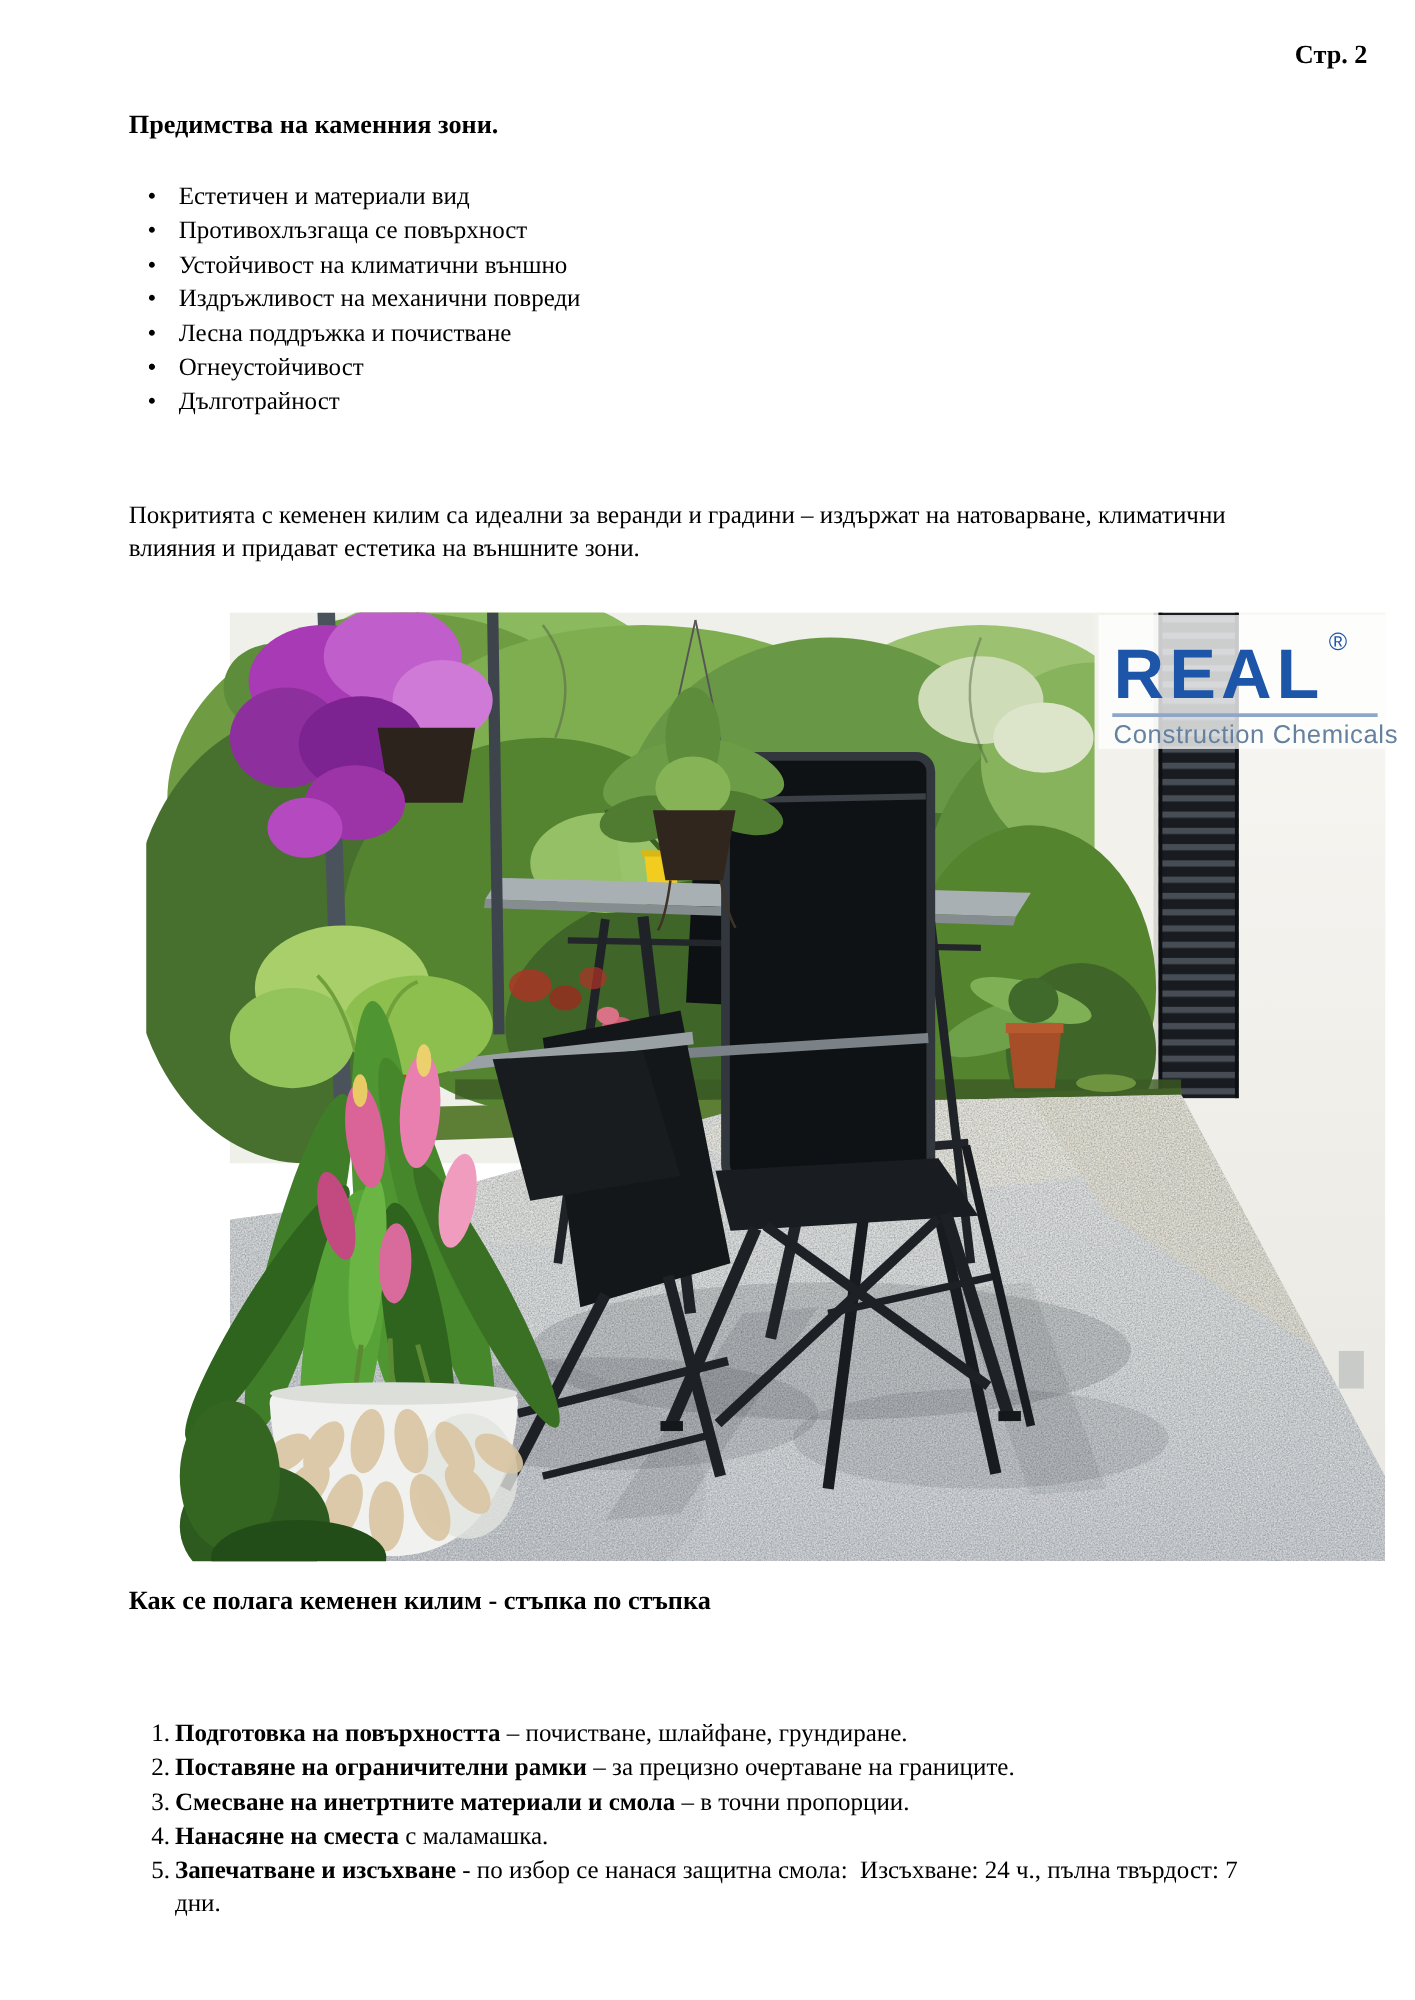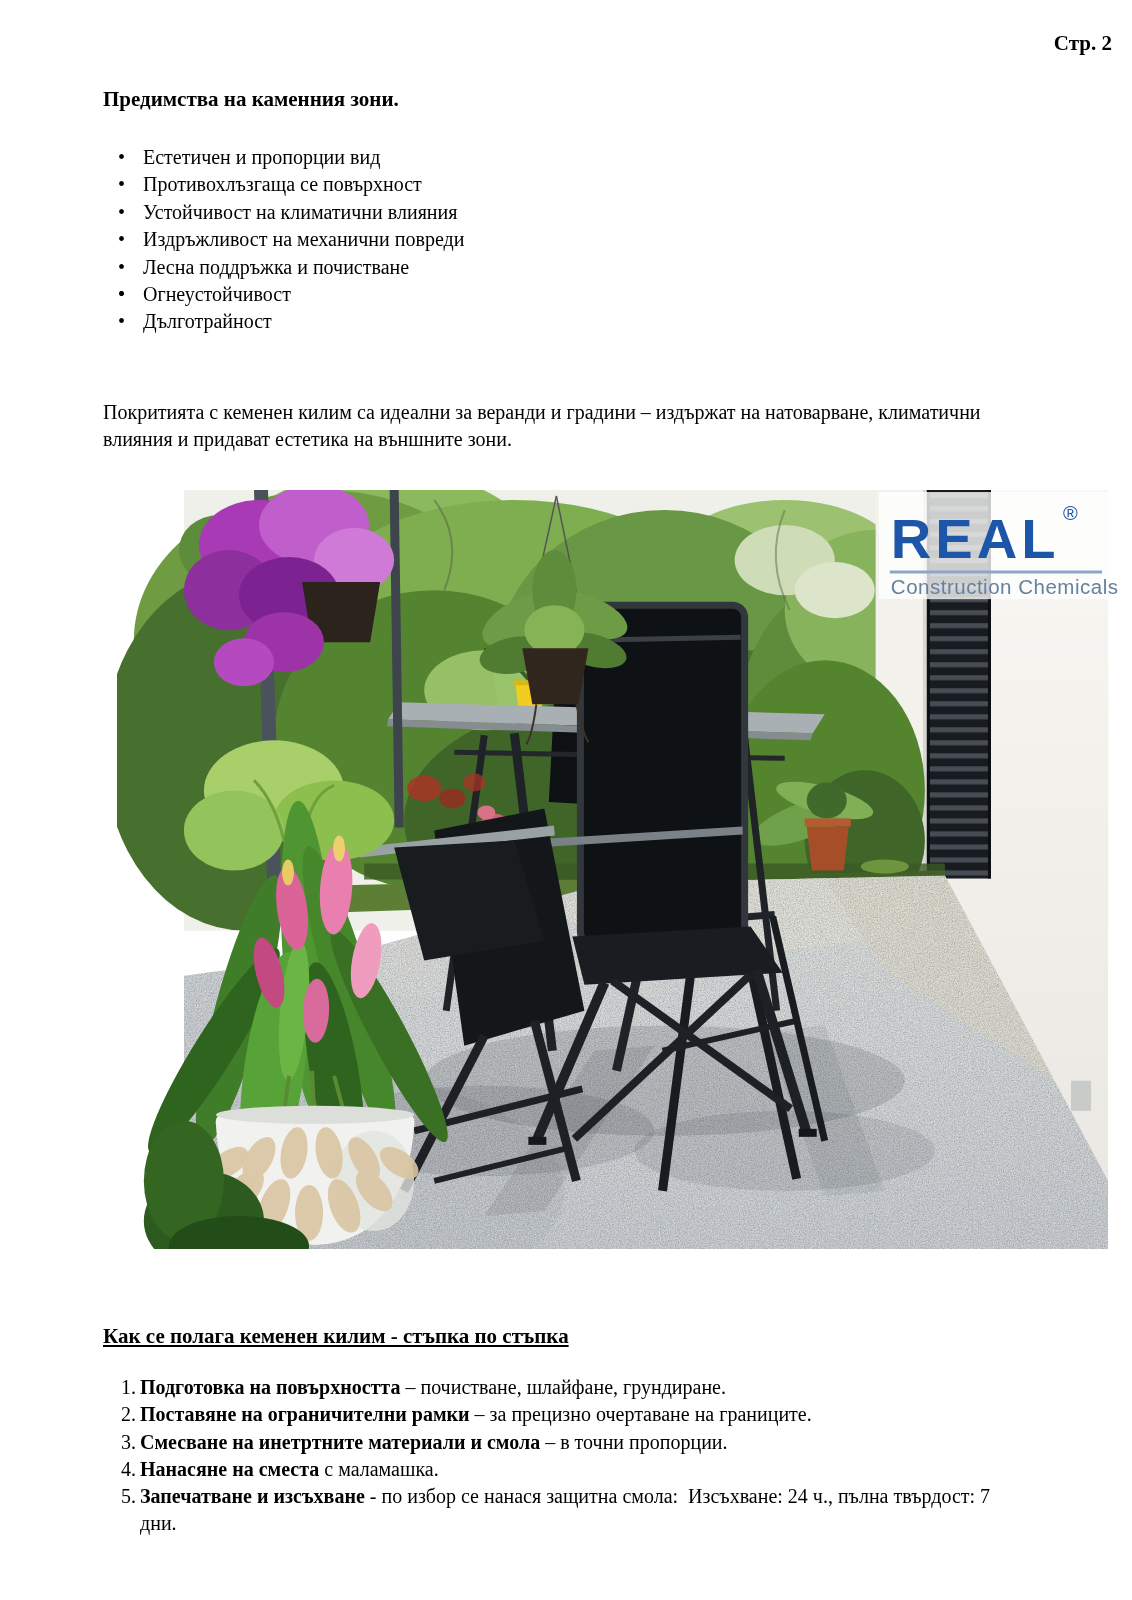--- a/index.html
+++ b/index.html
@@ -2,24 +2,24 @@
 <html><head>
 <meta charset="utf-8">
 <style>
   html,body { margin:0; padding:0; background:#ffffff; }
   .page {
     position:relative; width:1132px; height:1600px; background:#ffffff;
     font-family:"Liberation Serif","DejaVu Serif",serif; color:#000;
     overflow:hidden;
   }
   .hd { position:absolute; font-weight:bold; font-size:21px; white-space:nowrap; }
-  #pagenum { top:31px; right:20px; }
+  #pagenum { top:31px; right:38px; }
   #h-adv   { top:87px;  left:103px; }
   #h-ex    { top:372px; left:103px; }
-  #h-how   { top:1324px;left:103px;text-decoration:underline; }
+  #h-how   { top:1268px;left:103px; }
 
   .bullets { position:absolute; top:144px; left:103px; width:930px; font-size:20px; }
   .b-item  { position:relative; padding-left:40px; line-height:27.4px; }
   .b-marker{ position:absolute; left:15px; }
 
   .para { position:absolute; top:399px; left:103px; width:890px;
           font-size:20px; line-height:27.3px; }
 
   figure.photo { position:absolute; left:101px; top:474px; width:1058px; height:759px; margin:16px; }
   figure.photo svg { display:block; width:100%; height:100%; }
@@ -31,23 +31,23 @@
 </head>
 <body>
 
 <div class="page">
 
   <div class="hd" id="pagenum">Стр. 2</div>
 
   <div class="hd" id="h-adv">Предимства на каменния зони.</div>
 
   <div class="bullets">
-    <div class="b-item"><span class="b-marker">•</span><span>Естетичен и пропорции вид</span></div>
+    <div class="b-item"><span class="b-marker">•</span><span>Естетичен и материали вид</span></div>
     <div class="b-item"><span class="b-marker">•</span><span>Противохлъзгаща се повърхност</span></div>
-    <div class="b-item"><span class="b-marker">•</span><span>Устойчивост на климатични влияния</span></div>
+    <div class="b-item"><span class="b-marker">•</span><span>Устойчивост на климатични външно</span></div>
     <div class="b-item"><span class="b-marker">•</span><span>Издръжливост на механични повреди</span></div>
     <div class="b-item"><span class="b-marker">•</span><span>Лесна поддръжка и почистване</span></div>
     <div class="b-item"><span class="b-marker">•</span></div>
     <div class="b-item"><span class="b-marker">•</span><span>Огнеустойчивост</span></div>
     <div class="b-item"><span class="b-marker">•</span><span>Дълготрайност</span></div>
   </div>
 
   <div class="para">Покритията с кеменен килим са идеални за веранди и градини – издържат на натоварване, климатични влияния и придават естетика на външните зони.</div>
 
   <figure class="photo">

